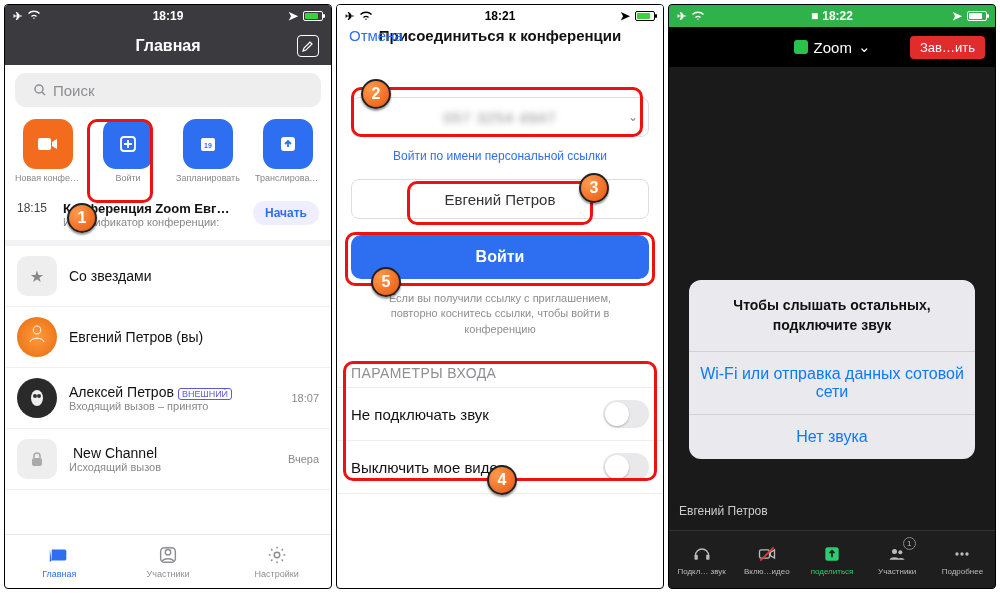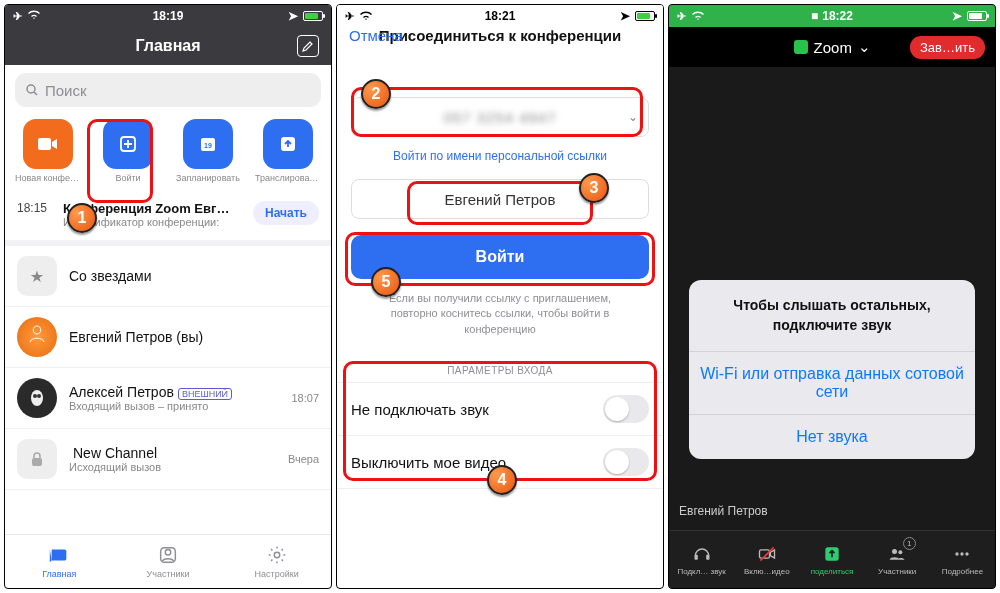--- a/index.html
+++ b/index.html
@@ -35,21 +35,21 @@
   .status .left, .status .right { display: flex; align-items: center; gap: 5px; }
   .status .center { position:absolute; left:50%; transform:translateX(-50%); }
   .batt { width:20px; height:10px; border:1px solid currentColor; border-radius:2px; position:relative; }
   .batt::after { content:''; position:absolute; right:-3px; top:2px; width:2px; height:4px; background:currentColor; border-radius:1px;}
   .batt .fill{ position:absolute; left:1px; top:1px; bottom:1px; width:70%; background:#3ad23e; border-radius:1px;}
   .plane { font-size:11px; }
 
   
   .hdr1 { background:#3b3b3f; color:#fff; height:38px; display:flex; align-items:center; justify-content:center; position:relative; font-size:16px; font-weight:600;}
   .hdr1 .edit { position:absolute; right:12px; width:22px; height:22px; border:1.5px solid #fff; border-radius:4px; display:flex; align-items:center; justify-content:center;}
-  .search { margin:8px 10px; height:34px; background:#eee; border-radius:11px; display:flex; align-items:center; padding:0 10px; color:#8e8e93; font-size:15px; gap:6px;}
+  .search { margin:8px 10px; height:34px; background:#eee; border-radius:11px; display:flex; align-items:center; padding:0 18px; color:#8e8e93; font-size:15px; gap:6px;}
 
   .quick { display:flex; gap:14px; padding: 4px 10px 10px; }
   .qitem { display:flex; flex-direction:column; align-items:center; width:66px; gap:4px; }
   .qicon { width:50px; height:50px; border-radius:13px; background:#2e6ff2; display:flex; align-items:center; justify-content:center; color:#fff; }
   .qicon.orange{ background:#f36b1c; }
   .qlabel { font-size:9px; color:#888; text-align:center; white-space:nowrap; overflow:hidden; text-overflow:ellipsis; width:100%;}
 
   .meet { padding:8px 12px 12px; display:flex; gap:8px; align-items:flex-start; }
   .meet .time { font-size:12px; color:#444; width:38px;}
   .meet .info .t{ font-size:13px; font-weight:600; color:#111; white-space:nowrap; overflow:hidden; text-overflow:ellipsis; max-width:170px;}
@@ -73,28 +73,28 @@
 
   
   .hdr2{ height:40px; display:flex; justify-content:center; position:relative; font-size:15px; font-weight:600; color:#111;}
   .hdr2 .cancel{ position:absolute; left:12px; color:#2e6ff2; font-weight:400; font-size:15px;}
   .field{ margin:8px 14px; height:40px; border:1px solid #ddd; border-radius:8px; display:flex; align-items:center; justify-content:center; font-size:15px; color:#333; position:relative;}
   .field .chev{ position:absolute; right:10px; color:#888; font-size:12px;}
   .blur{ filter: blur(3px); color:#888; letter-spacing:1px;}
   .link{ text-align:center; font-size:12px; color:#2e6ff2; margin:4px 0 10px;}
   .bigbtn{ margin:8px 14px; height:44px; border-radius:10px; background:#2e6ff2; color:#fff; font-size:16px; font-weight:600; display:flex; align-items:center; justify-content:center;}
   .hint{ font-size:11px; color:#8e8e93; text-align:center; padding:4px 28px 14px; line-height:1.4;}
-  .secthdr{ font-size:10px; color:#8e8e93; padding:14px 14px 6px; text-transform:uppercase; letter-spacing:.4px;text-align:center;}
+  .secthdr{ font-size:14px; color:#8e8e93; padding:14px 14px 6px; text-transform:uppercase; letter-spacing:.4px;}
   .optrow{ display:flex; align-items:center; justify-content:space-between; padding:12px 14px; font-size:15px; color:#111; border-top:1px solid #eee;}
   .toggle{ width:46px; height:28px; border-radius:14px; background:#e9e9eb; position:relative;}
   .toggle::after{ content:''; position:absolute; left:2px; top:2px; width:24px; height:24px; border-radius:50%; background:#fff; box-shadow:0 1px 2px rgba(0,0,0,.25);}
 
   
   .hdr3{ height:40px; display:flex; align-items:center; justify-content:center; gap:6px; position:relative; color:#fff; font-size:15px;}
-  .hdr3 .end{ position:absolute; right:10px; background:#e02c2c; padding:4px 10px; border-radius:11px; font-size:13px;}
+  .hdr3 .end{ position:absolute; right:10px; background:#e02c2c; padding:4px 10px; border-radius:4px; font-size:13px;}
   .shield{ width:14px; height:14px; background:#29c24a; border-radius:3px;}
   .callbg{ flex:1; background:#1a1a1a; position:relative;}
   .userlbl{ position:absolute; left:10px; bottom:12px; font-size:12px; color:#ccc;}
   .sheet{ position:absolute; left:20px; right:20px; top:213px; background:#e9e9ee; border-radius:12px; overflow:hidden; font-size:14px; text-align:center;}
   .sheet .msg{ padding:16px 20px; color:#111; font-weight:600; line-height:1.4;}
   .sheet .opt{ padding:13px 10px; color:#0a7aff; border-top:1px solid #d2d2d7; font-size:16px;}
   .btabs{ height:58px; background:#1e1e1e; display:flex; border-top:1px solid #333;}
   .btab{ flex:1; display:flex; flex-direction:column; align-items:center; justify-content:center; gap:3px; font-size:8px; color:#bbb; position:relative;}
   .btab.green{ color:#2ecc71;}
   .btab svg{ width:20px; height:20px;}

